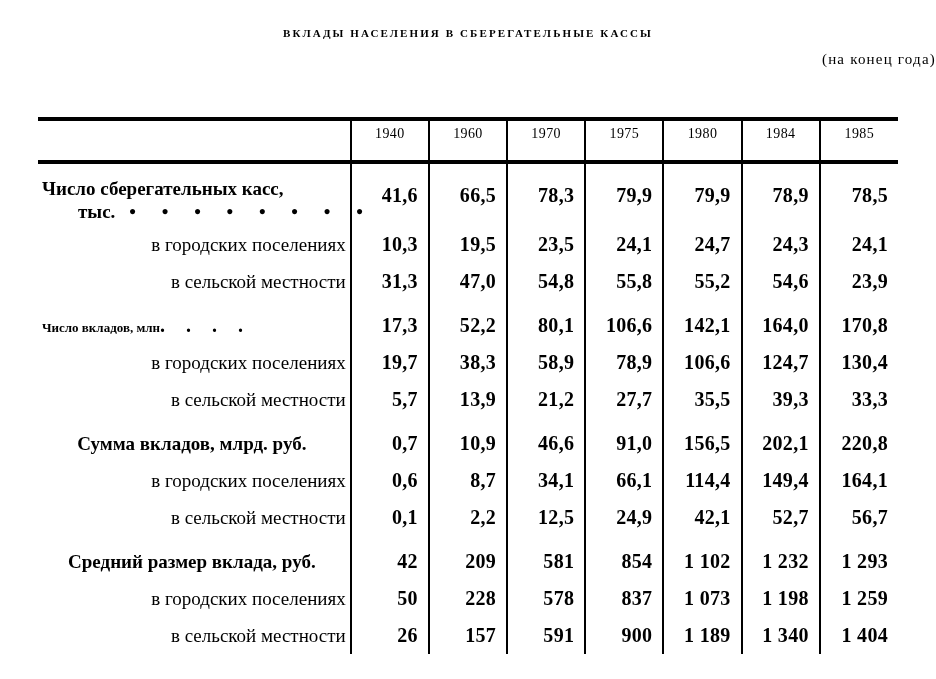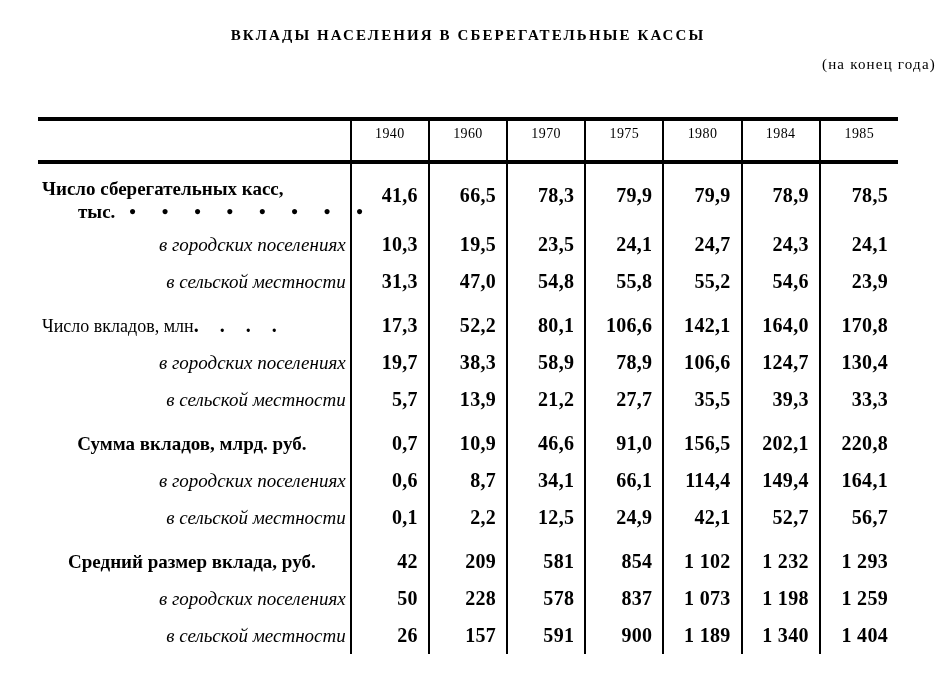--- a/index.html
+++ b/index.html
@@ -21,21 +21,21 @@
     height: 679px;
     position: relative;
     box-sizing: border-box;
     padding: 0;
   }
 
   
   .title {
     text-align: center;
     font-weight: bold;
-    font-size: 15px;
+    font-size: 11px;
     letter-spacing: 2.1px;
     margin: 27px 0 0 0;
     padding: 0 30px;
     font-family: "Liberation Serif", "DejaVu Serif", serif;
     white-space: nowrap;
   }
   .subtitle {
     text-align: right;
     font-size: 15px;
     letter-spacing: 1.2px;
@@ -104,32 +104,31 @@
     letter-spacing: 0.3px;
     white-space: nowrap;
   }
   tbody td.stub {
     text-align: left;
     white-space: nowrap;
   }
 
   
   .lbl-main {
-    font-weight: normal;
-    font-size: 18px;
+    font-weight: bold;
+    font-size: 13px;
     padding-left: 4px;
     display: inline-block;
   }
   .lbl-sub {
     font-weight: normal;
     font-size: 19px;
     display: block;
     text-align: right;
     padding-right: 4px;
-    font-style: italic;
   }
   .lbl-main-right {
     font-weight: bold;
     font-size: 19px;
     display: block;
     text-align: center;
     padding-right: 4px;
   }
 
   

